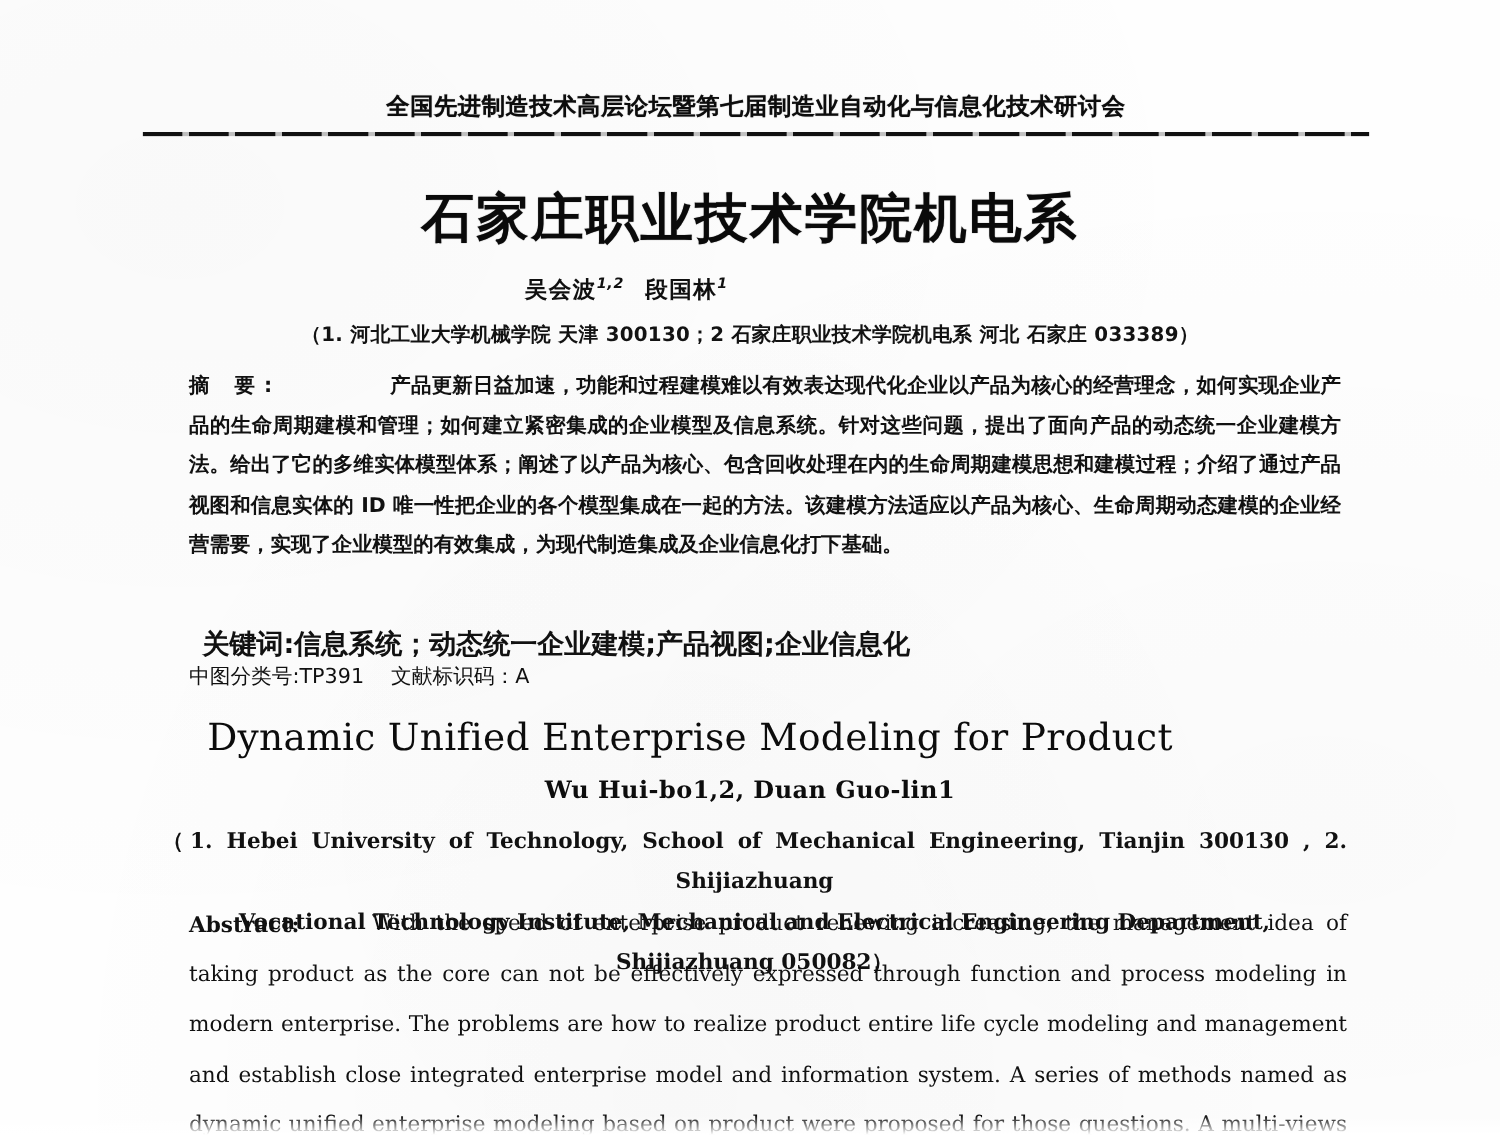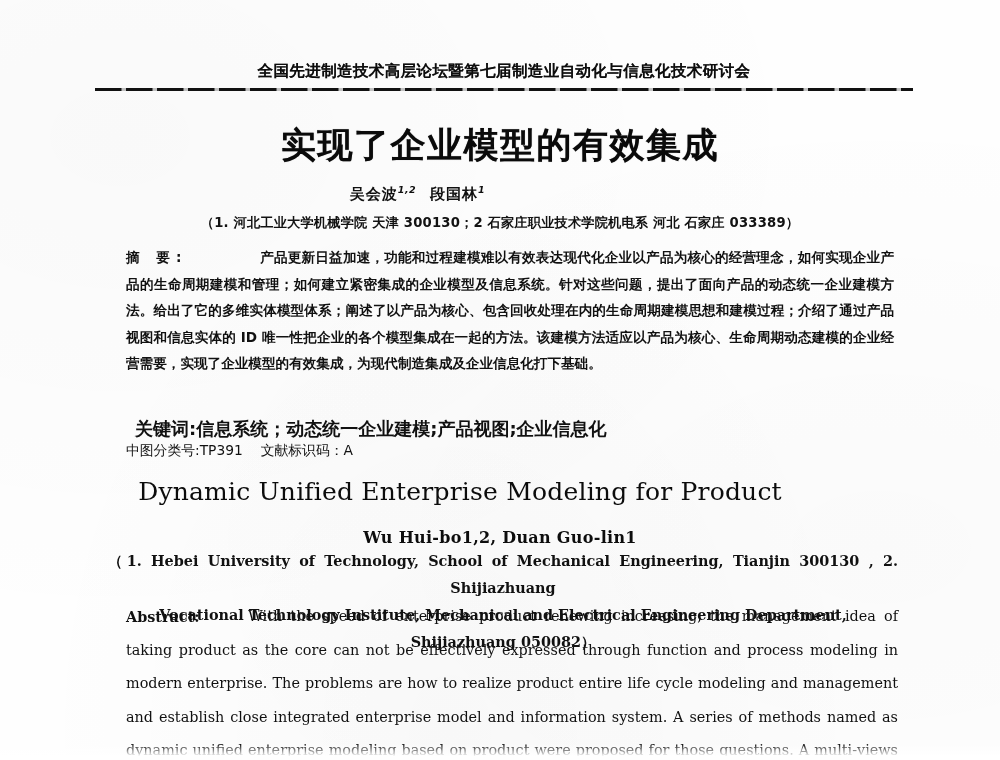--- a/index.html
+++ b/index.html
@@ -178,21 +178,20 @@
     position: absolute;
     top: 517px;
     left: 0;
     width: 1000px;
     text-align: center;
     font-family: "DejaVu Serif", "Liberation Serif", serif;
     font-weight: 700;
     font-size: 16px;
     letter-spacing: 0.3px;
     color: #0d0d0d;
-    margin-top: 11px;
   }
 
   .en-affil {
     position: absolute;
     top: 547px;
     left: 108px;
     width: 790px;
     font-family: "DejaVu Serif", "Liberation Serif", serif;
     font-weight: 700;
     font-size: 14.4px;
@@ -239,21 +238,21 @@
 </head>
 <body>
 
 <div class="page">
 
   <div class="conf-header">
     <span class="conf-text">全国先进制造技术高层论坛暨第七届制造业自动化与信息化技术研讨会</span>
   </div>
   <div class="header-rule"></div>
 
-  <div class="cn-title">实现了企业模型的有效集成</div>
+  <div class="cn-title">石家庄职业技术学院机电系</div>
 
   <div class="cn-authors">
     <span>吴会波</span><sup>1,2</sup><span class="author-gap"></span><span>段国林</span><sup>1</sup>
   </div>
 
   <div class="cn-affil">（1. 河北工业大学机械学院 天津 300130；2 石家庄职业技术学院机电系 河北 石家庄 033389）</div>
 
   <div class="cn-abs-block">
     <span class="cn-abs-label">摘 要:</span>
     <div class="cn-abs-body"><span class="firstline-pad"></span><span>产品更新日益加速，功能和过程建模难以有效表达现代化企业以产品为核心的经营理念，如何实现企业产品的生命周期建模和管理；如何建立紧密集成的企业模型及信息系统。针对这些问题，提出了面向产品的动态统一企业建模方法。给出了它的多维实体模型体系；阐述了以产品为核心、包含回收处理在内的生命周期建模思想和建模过程；介绍了通过产品视图和信息实体的 ID 唯一性把企业的各个模型集成在一起的方法。该建模方法适应以产品为核心、生命周期动态建模的企业经营需要，实现了企业模型的有效集成，为现代制造集成及企业信息化打下基础。</span></div>

